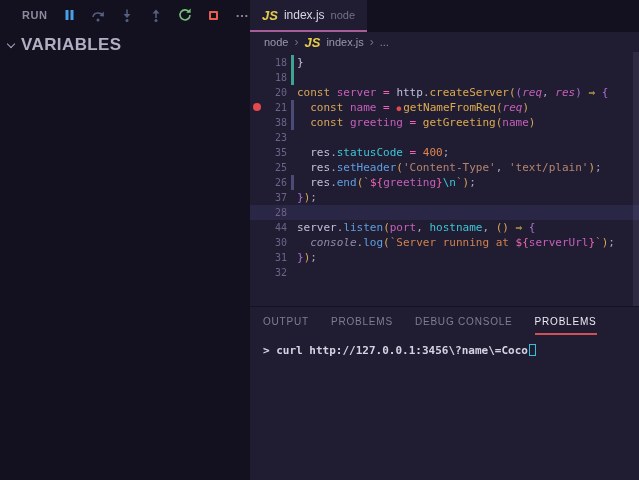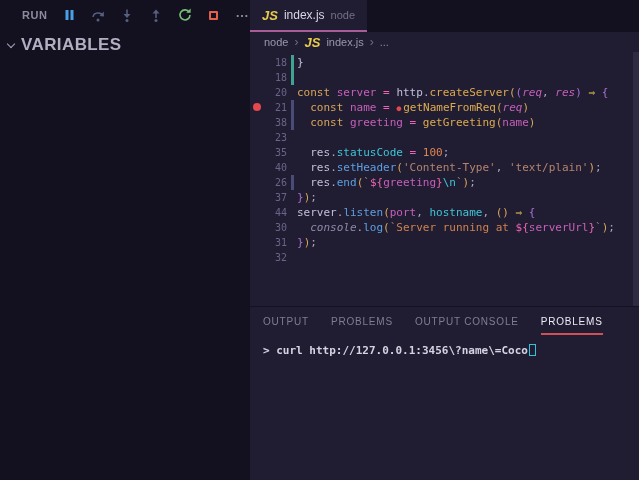--- a/index.html
+++ b/index.html
@@ -163,41 +163,47 @@
           <div class="code-line">
             <span class="bp-col"></span>
             <span class="ln">23</span>
             <span class="git"></span>
             <span class="code"></span>
           </div>
           <div class="code-line">
             <span class="bp-col"></span>
             <span class="ln">35</span>
             <span class="git"></span>
-            <span class="code"><span style="color: rgb(194, 191, 217);">  </span><span style="color: rgb(194, 191, 217);">res</span><span style="color: rgb(169, 165, 189);">.</span><span style="color: rgb(62, 197, 213);">statusCode</span><span style="color: rgb(238, 100, 180);"> = </span><span style="color: rgb(224, 133, 80);">100</span><span style="color: rgb(169, 165, 189);">;</span></span>
-          </div>
-          <div class="code-line">
-            <span class="bp-col"></span>
-            <span class="ln">40</span>
+            <span class="code"><span style="color: rgb(194, 191, 217);">  </span><span style="color: rgb(194, 191, 217);">res</span><span style="color: rgb(169, 165, 189);">.</span><span style="color: rgb(62, 197, 213);">statusCode</span><span style="color: rgb(238, 100, 180);"> = </span><span style="color: rgb(224, 133, 80);">400</span><span style="color: rgb(169, 165, 189);">;</span></span>
+          </div>
+          <div class="code-line">
+            <span class="bp-col"></span>
+            <span class="ln">25</span>
             <span class="git"></span>
             <span class="code"><span style="color: rgb(194, 191, 217);">  </span><span style="color: rgb(194, 191, 217);">res</span><span style="color: rgb(169, 165, 189);">.</span><span style="color: rgb(94, 159, 224);">setHeader</span><span style="color: rgb(216, 166, 87);">(</span><span style="color: rgb(181, 132, 109);">'Content-Type'</span><span style="color: rgb(169, 165, 189);">, </span><span style="color: rgb(181, 132, 109);">'text/plain'</span><span style="color: rgb(216, 166, 87);">)</span><span style="color: rgb(169, 165, 189);">;</span></span>
           </div>
           <div class="code-line">
             <span class="bp-col"></span>
             <span class="ln">26</span>
             <span class="git">
               <span class="git-bar" style="background: rgb(75, 75, 120);"></span>
             </span>
             <span class="code"><span style="color: rgb(194, 191, 217);">  </span><span style="color: rgb(194, 191, 217);">res</span><span style="color: rgb(169, 165, 189);">.</span><span style="color: rgb(94, 159, 224);">end</span><span style="color: rgb(216, 166, 87);">(</span><span style="color: rgb(156, 133, 119);">`</span><span style="color: rgb(238, 100, 180);">${</span><span style="color: rgb(199, 95, 184);">greeting</span><span style="color: rgb(238, 100, 180);">}</span><span style="color: rgb(62, 197, 213);">\n</span><span style="color: rgb(156, 133, 119);">`</span><span style="color: rgb(216, 166, 87);">)</span><span style="color: rgb(169, 165, 189);">;</span></span>
           </div>
           <div class="code-line">
             <span class="bp-col"></span>
             <span class="ln">37</span>
             <span class="git"></span>
             <span class="code"><span style="color: rgb(168, 111, 208);">}</span><span style="color: rgb(216, 166, 87);">)</span><span style="color: rgb(169, 165, 189);">;</span></span>
+          </div>
+          <div class="code-line hl">
+            <span class="bp-col"></span>
+            <span class="ln">28</span>
+            <span class="git"></span>
+            <span class="code"></span>
           </div>
           <div class="code-line">
             <span class="bp-col"></span>
             <span class="ln">44</span>
             <span class="git"></span>
             <span class="code"><span style="color: rgb(194, 191, 217);">server</span><span style="color: rgb(169, 165, 189);">.</span><span style="color: rgb(94, 159, 224);">listen</span><span style="color: rgb(216, 166, 87);">(</span><span style="color: rgb(199, 95, 184);">port</span><span style="color: rgb(169, 165, 189);">, </span><span style="color: rgb(62, 197, 213);">hostname</span><span style="color: rgb(169, 165, 189);">, </span><span style="color: rgb(216, 166, 87);">(</span><span style="color: rgb(216, 166, 87);">)</span><span style="color: rgb(194, 191, 217);"> </span><span style="color: rgb(232, 198, 78);">⇒</span><span style="color: rgb(194, 191, 217);"> </span><span style="color: rgb(168, 111, 208);">{</span></span>
           </div>
           <div class="code-line">
             <span class="bp-col"></span>
             <span class="ln">30</span>
@@ -216,19 +222,19 @@
             <span class="git"></span>
             <span class="code"></span>
           </div>
         </div>
       <div class="scrollbar"></div>
     </div>
     <div class="panel">
       <div class="panel-tabs">
           <span class="panel-tab">OUTPUT</span>
           <span class="panel-tab">PROBLEMS</span>
-          <span class="panel-tab">OUTPUT CONSOLE</span>
+          <span class="panel-tab">DEBUG CONSOLE</span>
           <span class="panel-tab active">PROBLEMS</span>
         </div>
       <div class="terminal-line"><span>&gt; curl http://127.0.0.1:3456\?name\=Coco</span><span class="term-cursor"></span></div>
     </div>
   </div>
 </div>
 
 </body></html>

